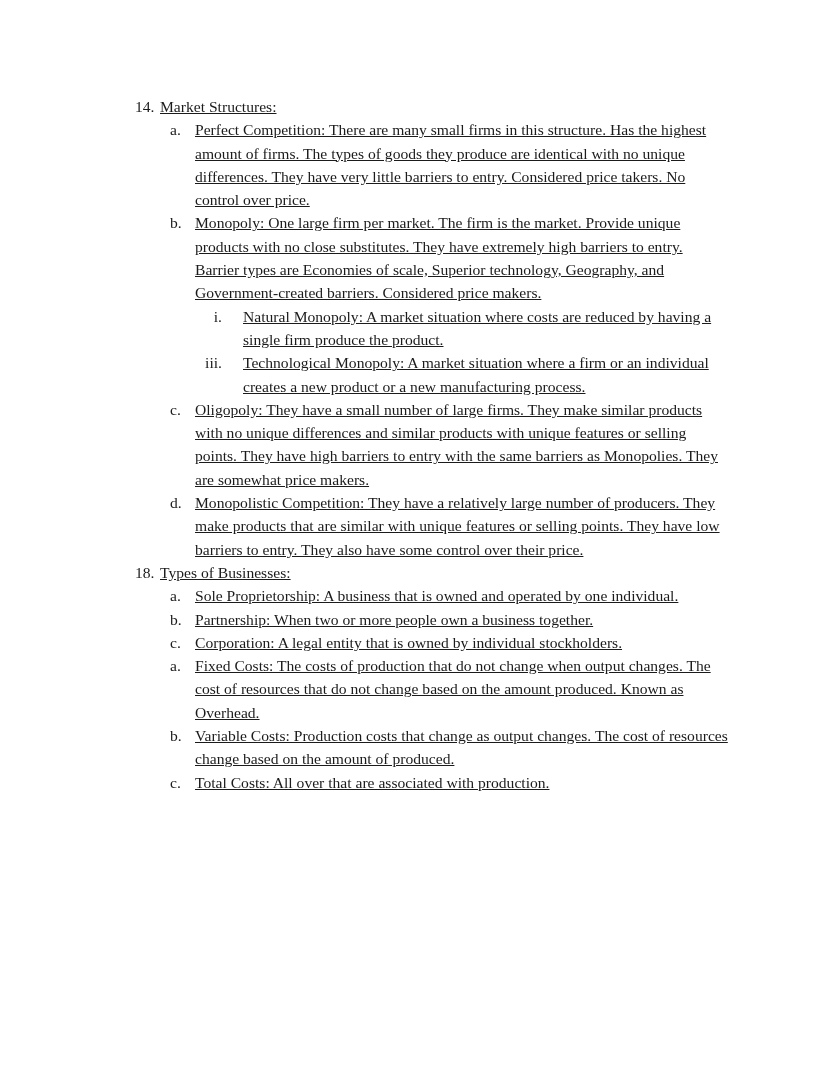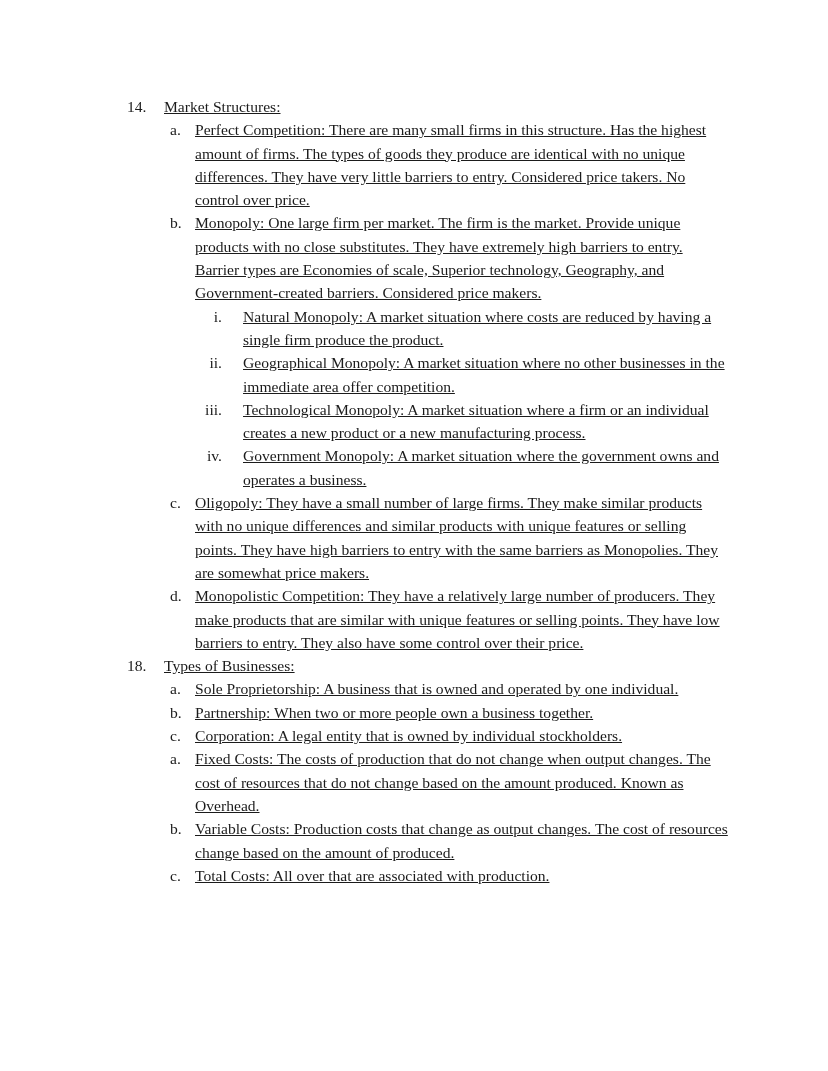--- a/index.html
+++ b/index.html
@@ -18,21 +18,21 @@
   }
   .li {
     display: flex;
     align-items: flex-start;
     font-size: 15.6px;
     line-height: 23.3px;
     text-align: left;
   }
   .marker { flex: 0 0 25px; }
   .text { flex: 1; text-decoration: underline; }
-  .l1 { margin-left: 4px; gap: 12px; }
+  .l1 { margin-left: 12px; }
   .l2 { margin-left: 47px; }
   .l3 { margin-left: 77px; }
   .l3 .marker {
     flex: 0 0 43px;
     text-align: right;
     padding-right: 21px;
   }
 </style>
 </head>
 <body>
@@ -53,34 +53,26 @@
     <div class="li l2">
       <span class="marker">b.</span>
       <div class="text">Monopoly: One large firm per market. The firm is the market. Provide unique products with no close substitutes. They have extremely high barriers to entry. Barrier types are Economies of scale, Superior technology, Geography, and Government-created barriers. Considered price makers.</div>
     </div>
 
     <div class="li l3">
       <span class="marker">i.</span>
       <div class="text">Natural Monopoly: A market situation where costs are reduced by having a single firm produce the product.</div>
     </div>
 
-    <div class="li l3">
-      <span class="marker">ii.</span>
-      <div class="text">Geographical Monopoly: A market situation where no other businesses in the immediate area offer competition.</div>
-    </div>
 
     <div class="li l3">
       <span class="marker">iii.</span>
       <div class="text">Technological Monopoly: A market situation where a firm or an individual creates a new product or a new manufacturing process.</div>
     </div>
 
-    <div class="li l3">
-      <span class="marker">iv.</span>
-      <div class="text">Government Monopoly: A market situation where the government owns and operates a business.</div>
-    </div>
 
     <div class="li l2">
       <span class="marker">c.</span>
       <div class="text">Oligopoly: They have a small number of large firms. They make similar products with no unique differences and similar products with unique features or selling points. They have high barriers to entry with the same barriers as Monopolies. They are somewhat price makers.</div>
     </div>
 
     <div class="li l2">
       <span class="marker">d.</span>
       <div class="text">Monopolistic Competition: They have a relatively large number of producers. They make products that are similar with unique features or selling points. They have low barriers to entry. They also have some control over their price.</div>
     </div>

